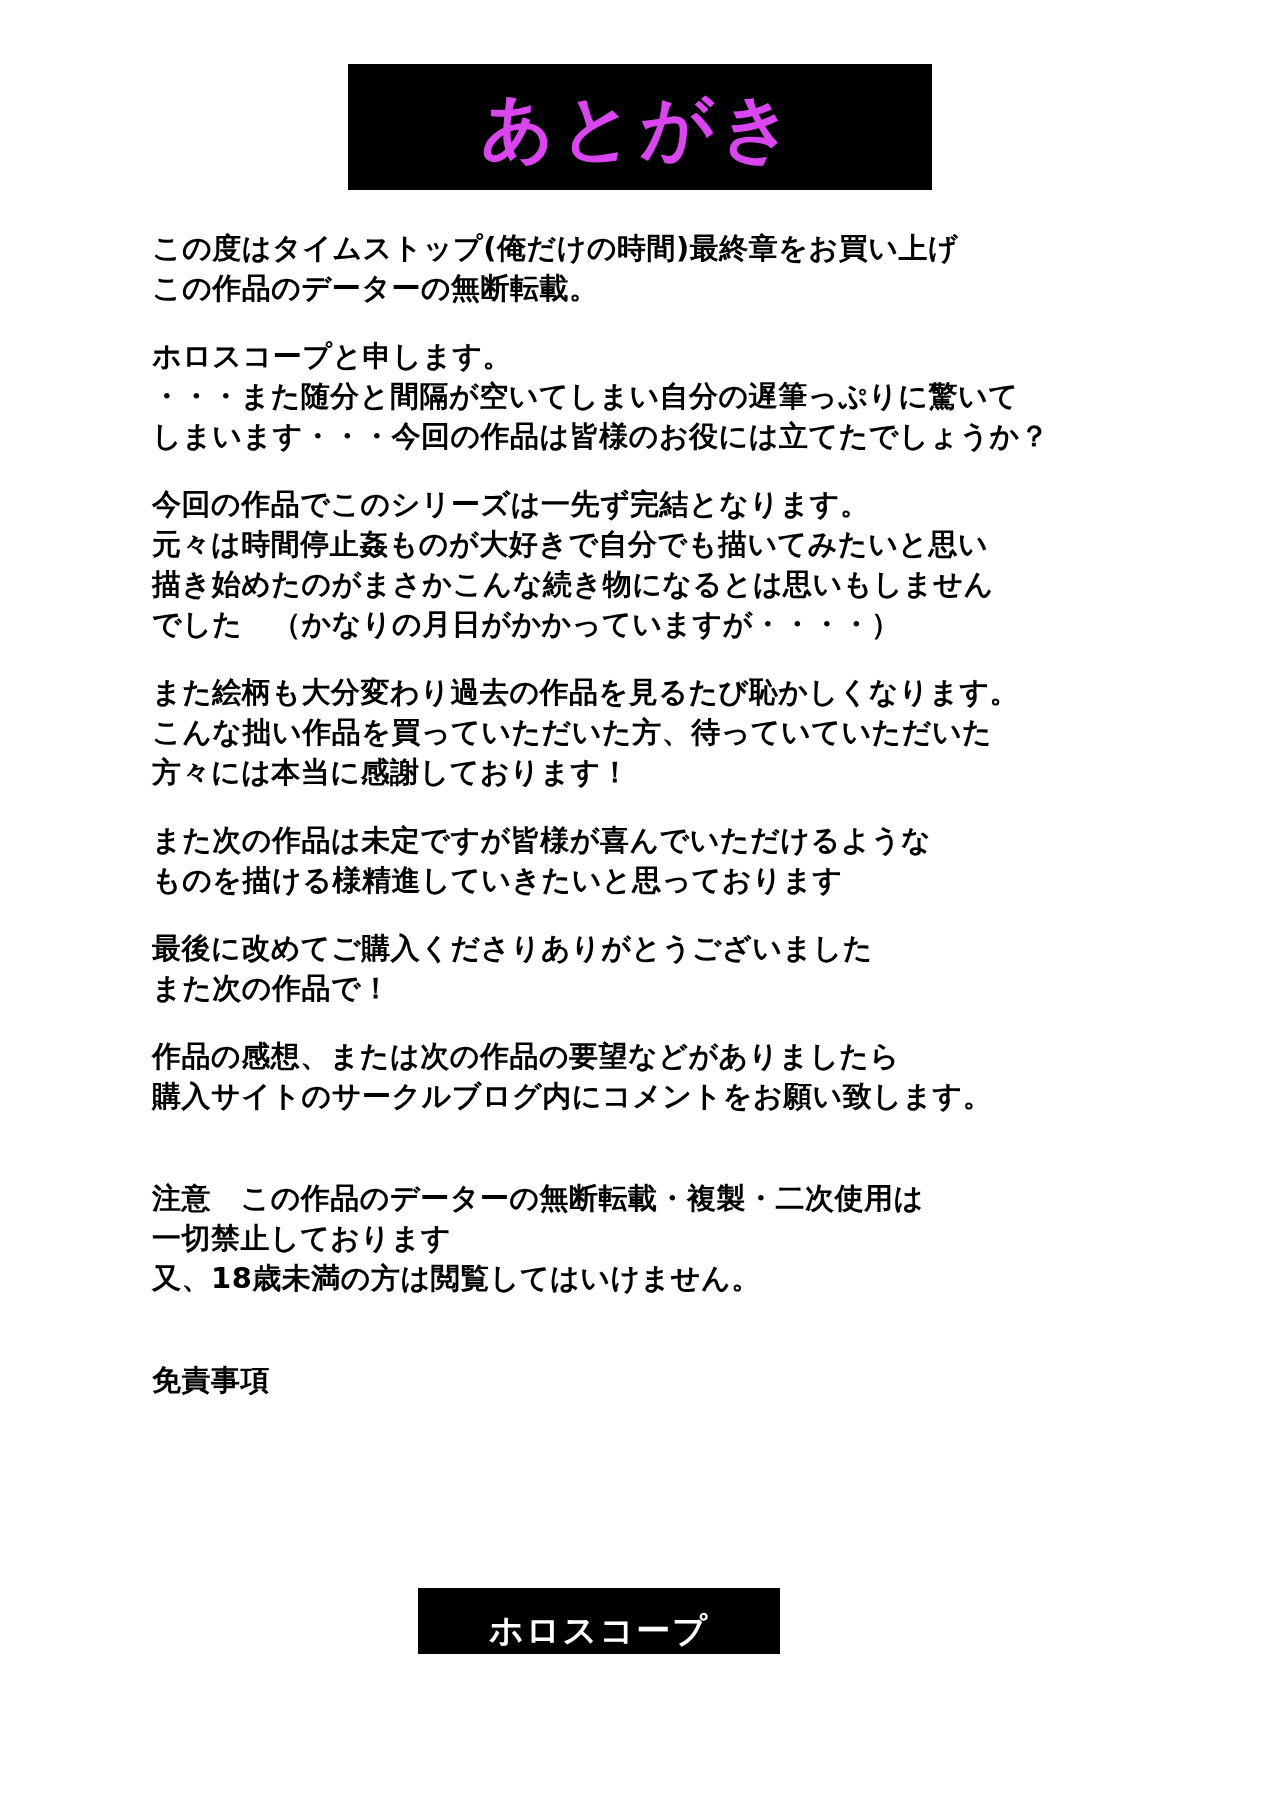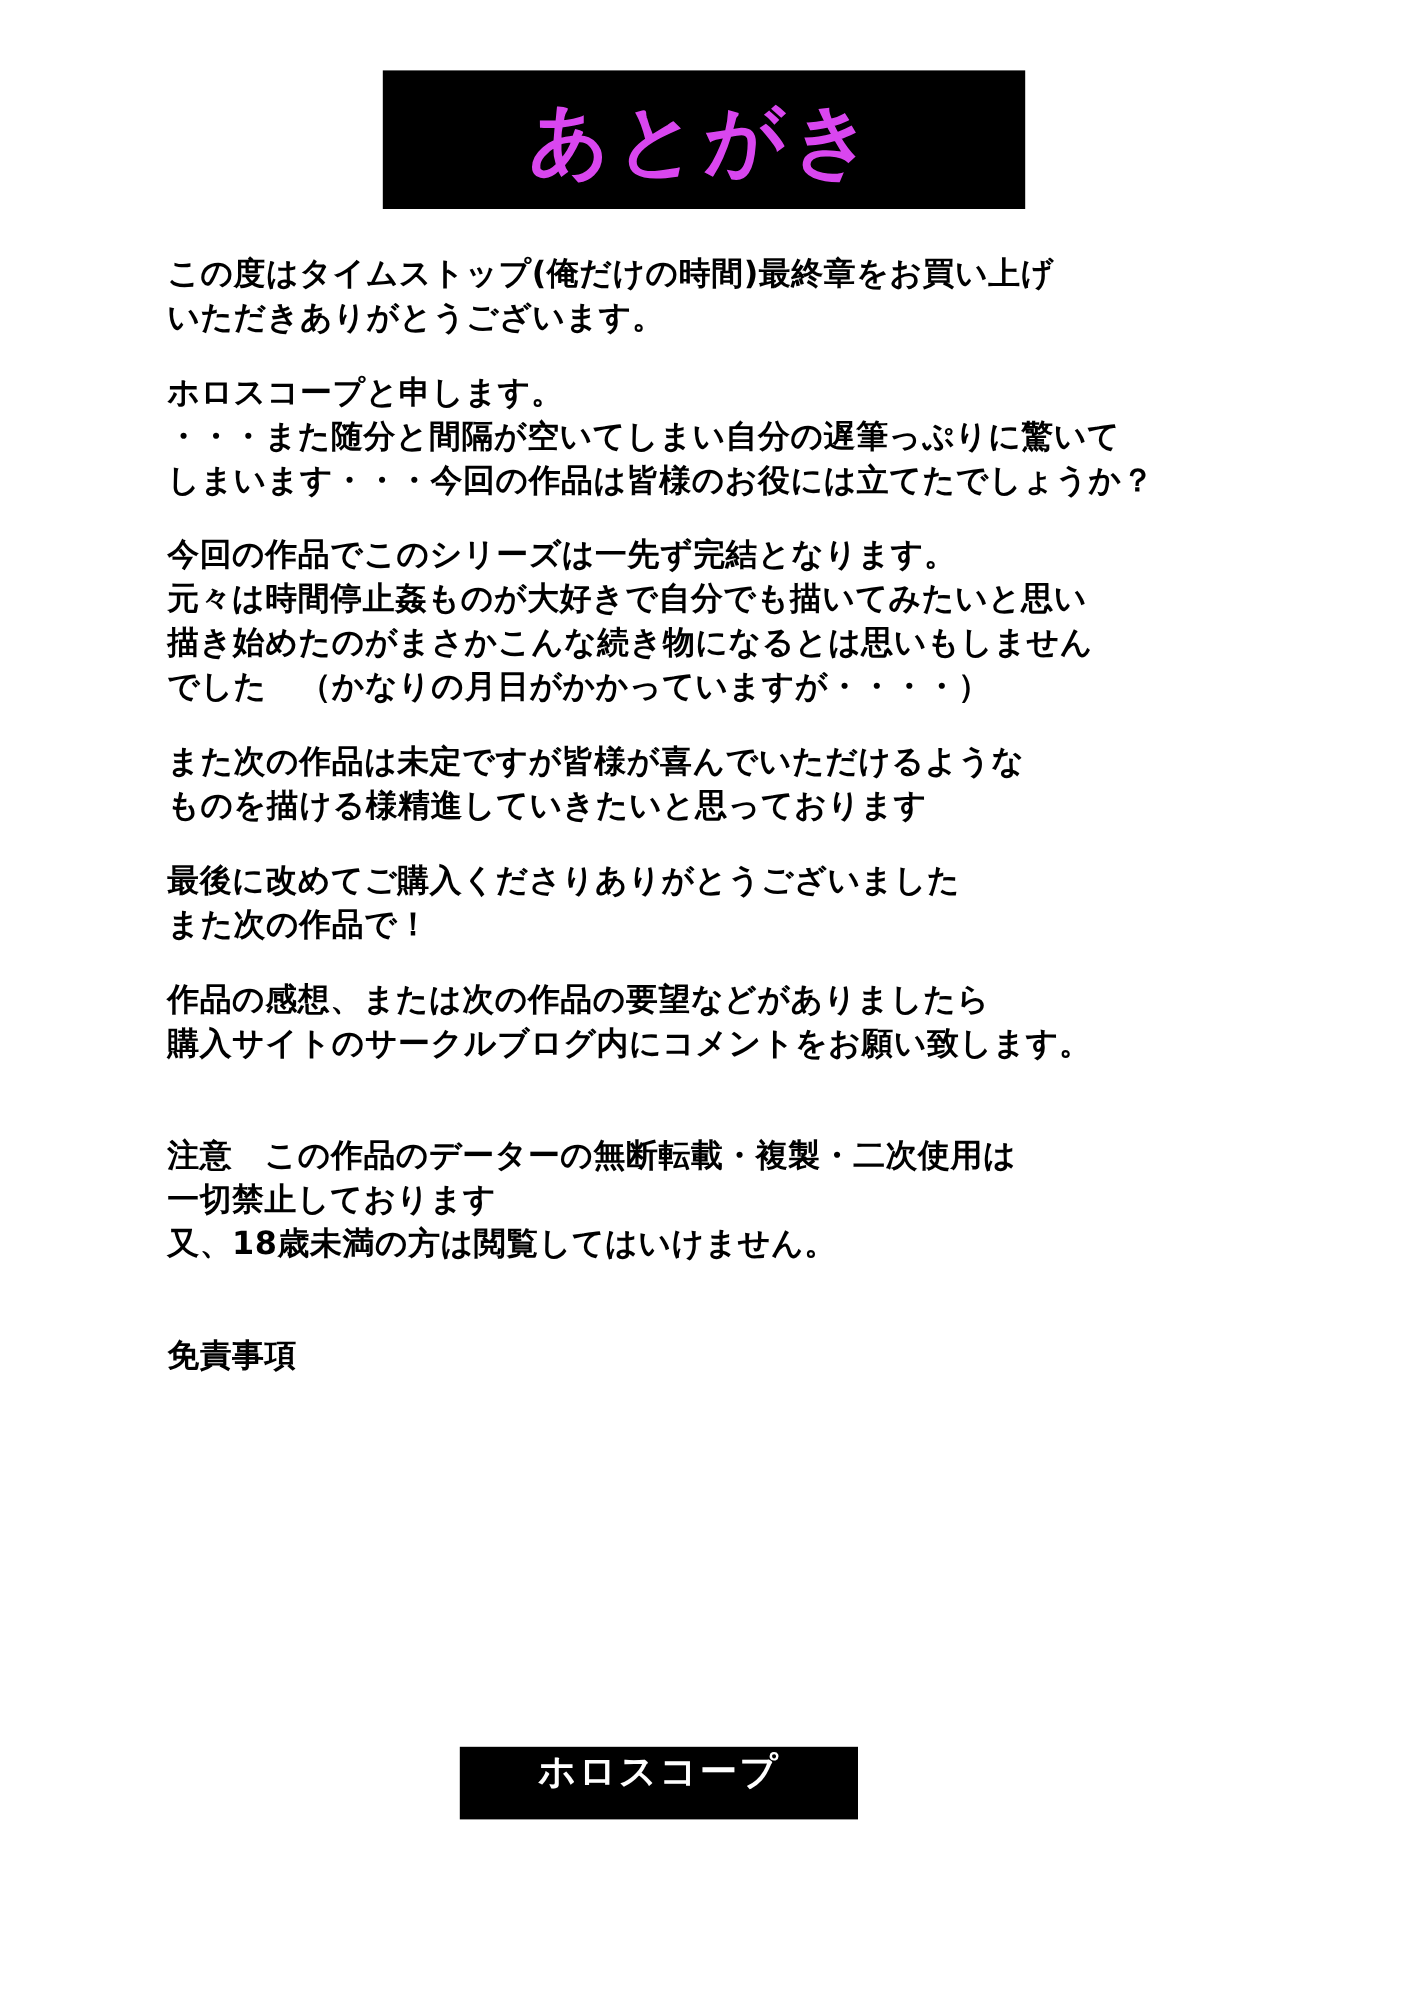--- a/index.html
+++ b/index.html
@@ -65,21 +65,21 @@
   }
   
   .footer-banner {
     position: absolute;
     left: 418px;
     top: 1588px;
     width: 362px;
     height: 66px;
     background: #000000;
     display: flex;
-    align-items: flex-start;
+    align-items: flex-end;
     justify-content: center;
   }
   .footer-banner .footer-text {
     color: #ffffff;
     font-size: 34px;
     font-weight: bold;
     letter-spacing: 2px;
     white-space: nowrap;
   }
 </style>
@@ -87,28 +87,31 @@
 <body>
 
 <div class="page">
 
   <div class="title-banner">
     <div class="title-text">あとがき</div>
   </div>
 
   <div class="body-block">
     <p class="para">この度はタイムストップ(俺だけの時間)最終章をお買い上げ
-いただきありがとうございます。</p>
+この作品のデーターの無断転載。</p>
     <p class="para">ホロスコープと申します。
 ・・・また随分と間隔が空いてしまい自分の遅筆っぷりに驚いて
 しまいます・・・今回の作品は皆様のお役には立てたでしょうか？</p>
     <p class="para">今回の作品でこのシリーズは一先ず完結となります。
 元々は時間停止姦ものが大好きで自分でも描いてみたいと思い
 描き始めたのがまさかこんな続き物になるとは思いもしません
 でした　（かなりの月日がかかっていますが・・・・）</p>
+    <p class="para">また絵柄も大分変わり過去の作品を見るたび恥かしくなります。
+こんな拙い作品を買っていただいた方、待っていていただいた
+方々には本当に感謝しております！</p>
     <p class="para">また次の作品は未定ですが皆様が喜んでいただけるような
 ものを描ける様精進していきたいと思っております</p>
     <p class="para">最後に改めてご購入くださりありがとうございました
 また次の作品で！</p>
     <p class="para">作品の感想、または次の作品の要望などがありましたら
 購入サイトのサークルブログ内にコメントをお願い致します。</p>
     <div class="gap-large"></div>
     <p class="para">注意　この作品のデーターの無断転載・複製・二次使用は
 一切禁止しております
 又、18歳未満の方は閲覧してはいけません。</p>

